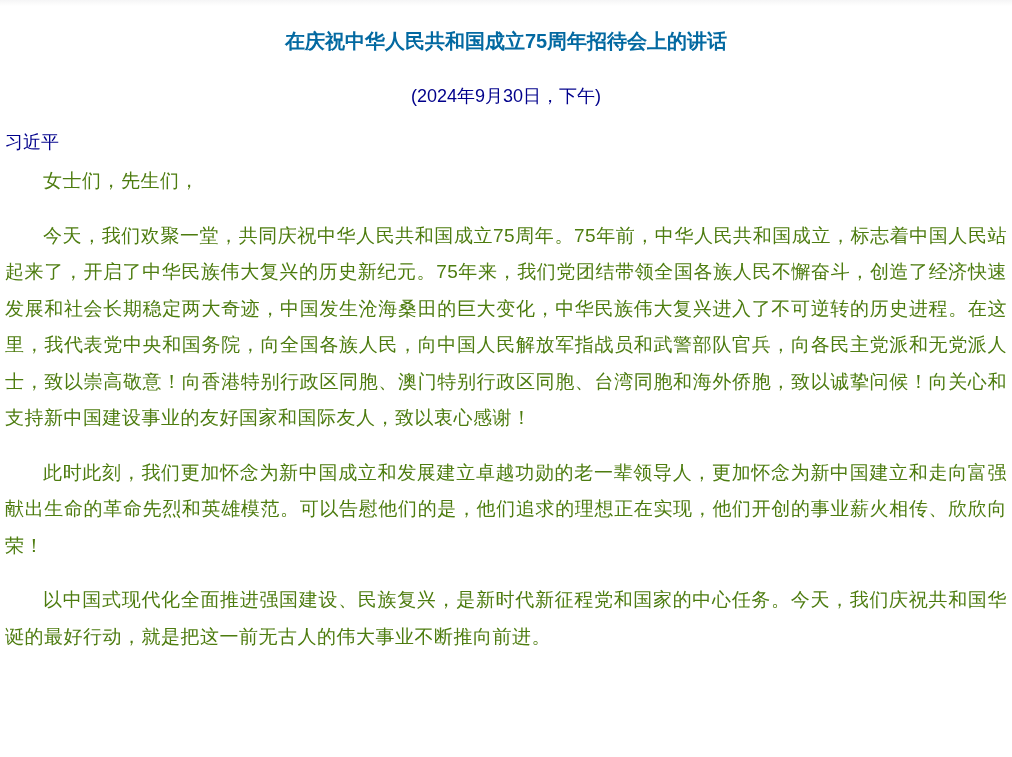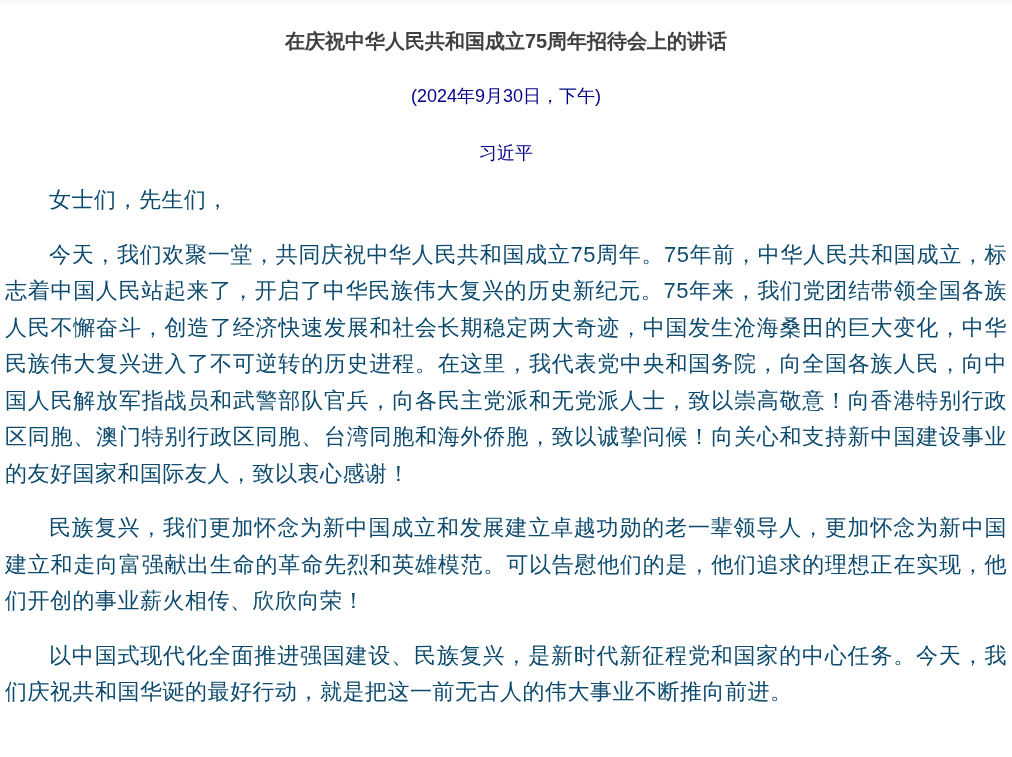--- a/index.html
+++ b/index.html
@@ -20,44 +20,43 @@
     height: 6px;
     background: linear-gradient(to bottom, #f5f5f6, #ffffff);
     pointer-events: none;
   }
   .doc {
     padding: 28px 5px 20px 5px;
   }
   .doc-title {
     font-size: 20px;
     font-weight: 700;
-    color: #404040;
+    color: #0369a1;
     text-align: center;
     line-height: 26px;
     margin: 0 0 29px 0;
   }
   .doc-date {
     font-size: 18px;
     font-weight: 400;
     color: #00008b;
     text-align: center;
     line-height: 26px;
-    margin: 0 0 31px 0;
+    margin: 0 0 20px 0;
   }
   .doc-author {
     font-size: 18px;
     font-weight: 400;
     color: #00008b;
-    text-align: center;
     line-height: 26px;
-    margin: 0 0 16px 0;
+    margin: 0 0 8px 0;
   }
   .doc-body p {
-    font-size: 22px;
-    color: #0c4a6e;
+    font-size: 19px;
+    color: #4d7c0f;
     line-height: 36.5px;
     text-align: justify;
     text-justify: inter-ideograph;
     text-indent: 2em;
     margin: 0 0 18px 0;
     letter-spacing: 0.5px;
   }
 </style>
 </head>
 <body>
@@ -67,16 +66,16 @@
 <div class="doc">
   <h1 class="doc-title">在庆祝中华人民共和国成立75周年招待会上的讲话</h1>
 
   <div class="doc-date">(2024年9月30日，下午)</div>
 
   <div class="doc-author">习近平</div>
 
   <div class="doc-body">
     <p>女士们，先生们，</p>
     <p>今天，我们欢聚一堂，共同庆祝中华人民共和国成立75周年。75年前，中华人民共和国成立，标志着中国人民站起来了，开启了中华民族伟大复兴的历史新纪元。75年来，我们党团结带领全国各族人民不懈奋斗，创造了经济快速发展和社会长期稳定两大奇迹，中国发生沧海桑田的巨大变化，中华民族伟大复兴进入了不可逆转的历史进程。在这里，我代表党中央和国务院，向全国各族人民，向中国人民解放军指战员和武警部队官兵，向各民主党派和无党派人士，致以崇高敬意！向香港特别行政区同胞、澳门特别行政区同胞、台湾同胞和海外侨胞，致以诚挚问候！向关心和支持新中国建设事业的友好国家和国际友人，致以衷心感谢！</p>
-    <p>民族复兴，我们更加怀念为新中国成立和发展建立卓越功勋的老一辈领导人，更加怀念为新中国建立和走向富强献出生命的革命先烈和英雄模范。可以告慰他们的是，他们追求的理想正在实现，他们开创的事业薪火相传、欣欣向荣！</p>
+    <p>此时此刻，我们更加怀念为新中国成立和发展建立卓越功勋的老一辈领导人，更加怀念为新中国建立和走向富强献出生命的革命先烈和英雄模范。可以告慰他们的是，他们追求的理想正在实现，他们开创的事业薪火相传、欣欣向荣！</p>
     <p>以中国式现代化全面推进强国建设、民族复兴，是新时代新征程党和国家的中心任务。今天，我们庆祝共和国华诞的最好行动，就是把这一前无古人的伟大事业不断推向前进。</p>
   </div>
 </div>
 
 </body></html>

